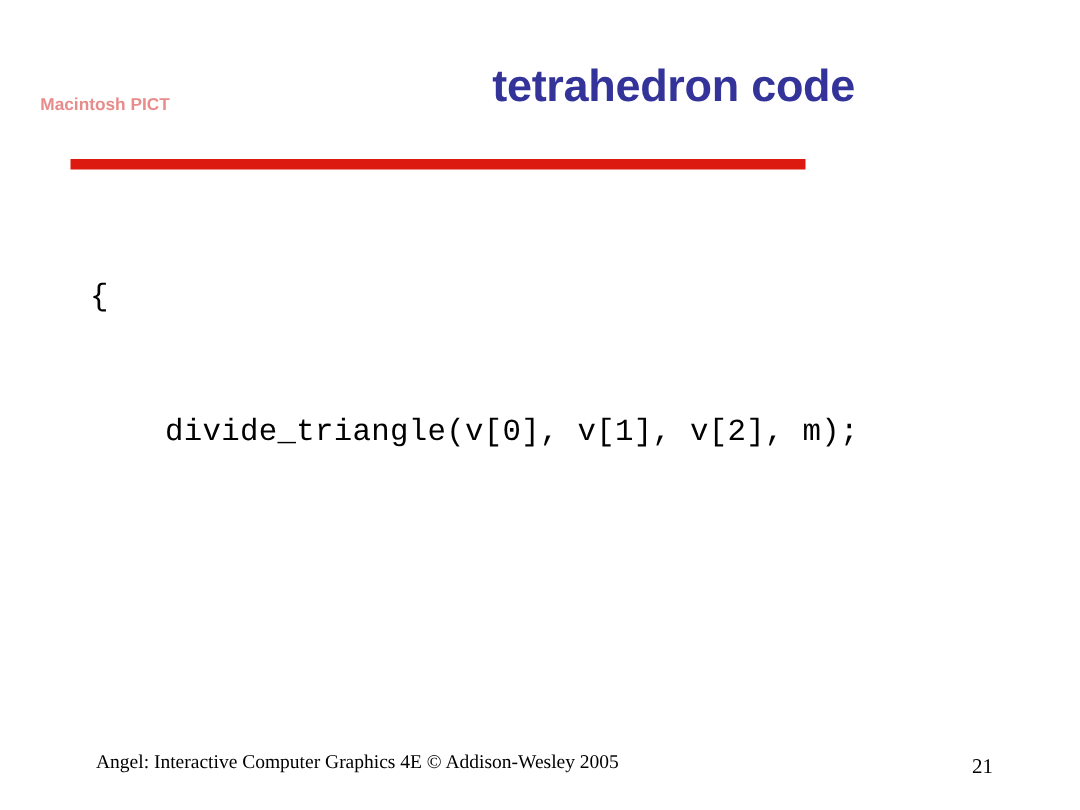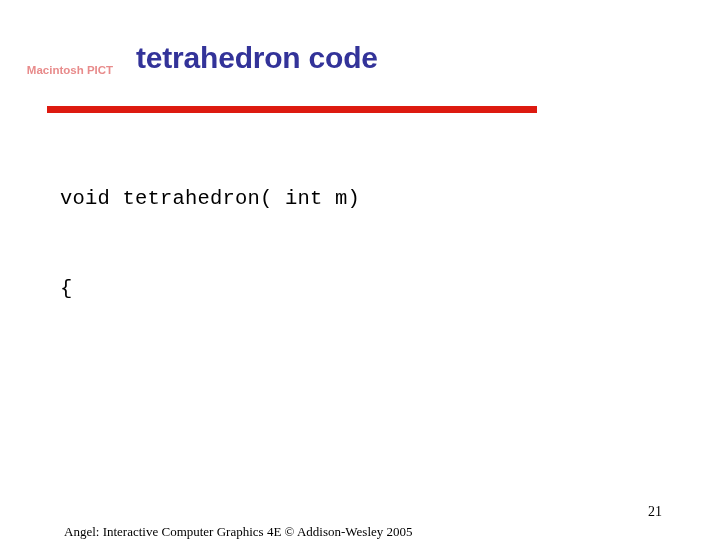--- a/index.html
+++ b/index.html
@@ -35,24 +35,24 @@
     text-align: center;
     white-space: pre;
   }
   .pict-placeholder div {
     white-space: nowrap;
   }
 
   
   .slide-title {
     position: absolute;
-    left: 136px;
+    left: 150px;
     top: 40px;
     width: 420px;
-    text-align: left;
+    text-align: right;
     color: #333399;
     font-family: "Liberation Sans", sans-serif;
     font-size: 30px;
     font-weight: bold;
     letter-spacing: -0.2px;
     line-height: 36px;
   }
 
   
   .title-rule {
@@ -79,21 +79,21 @@
   }
   .code-block .code-line {
     white-space: pre;
     height: 30px;
   }
 
   
   .footer-credit {
     position: absolute;
     left: 64px;
-    top: 524px;
+    top: 500px;
     color: #000000;
     font-family: "Liberation Serif", serif;
     font-size: 13px;
     line-height: 16px;
     white-space: nowrap;
   }
   .footer-pagenum {
     position: absolute;
     left: 648px;
     top: 505px;
@@ -110,22 +110,22 @@
 
   <div class="pict-placeholder">
     <div>Macintosh PICT</div>
   </div>
 
   <div class="slide-title">tetrahedron code</div>
 
   <div class="title-rule"></div>
 
   <div class="code-block">
-    <div class="code-line">void tetrahedron( int m)</div>
     <div class="code-line">{</div>
+    <div class="code-line">    divide_triangle(v[0], v[1], v[2], m);</div>
     
     
     
     
     
     
     
   </div>
 
   <div class="footer-credit">Angel: Interactive Computer Graphics 4E © Addison-Wesley 2005</div>

